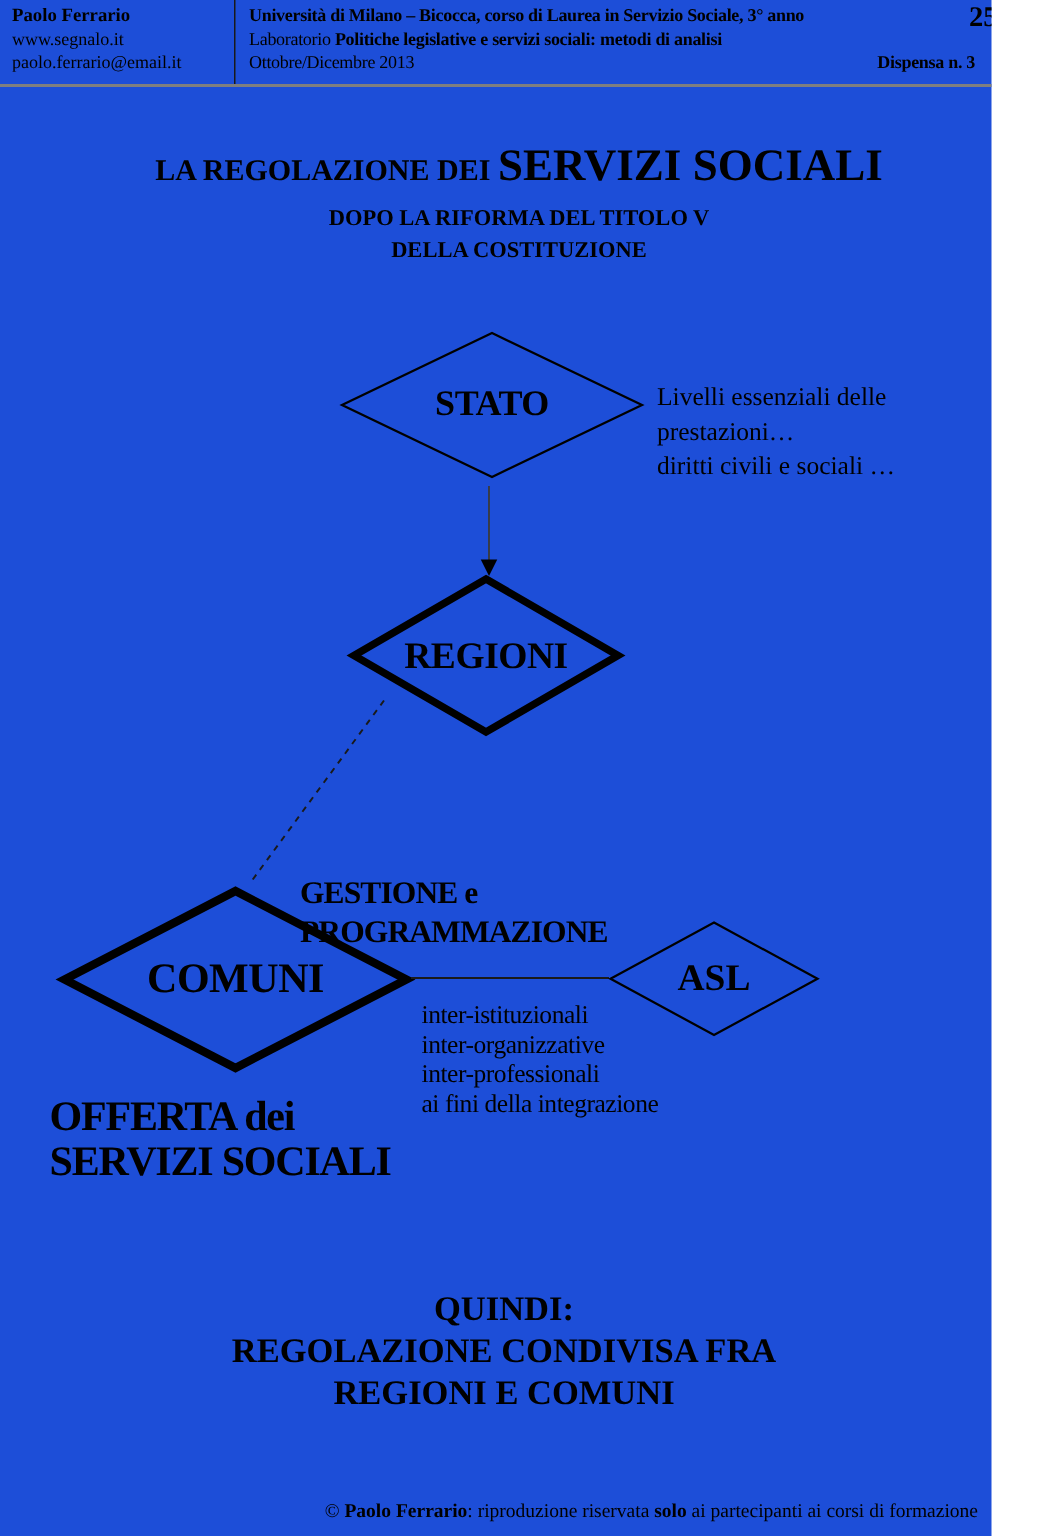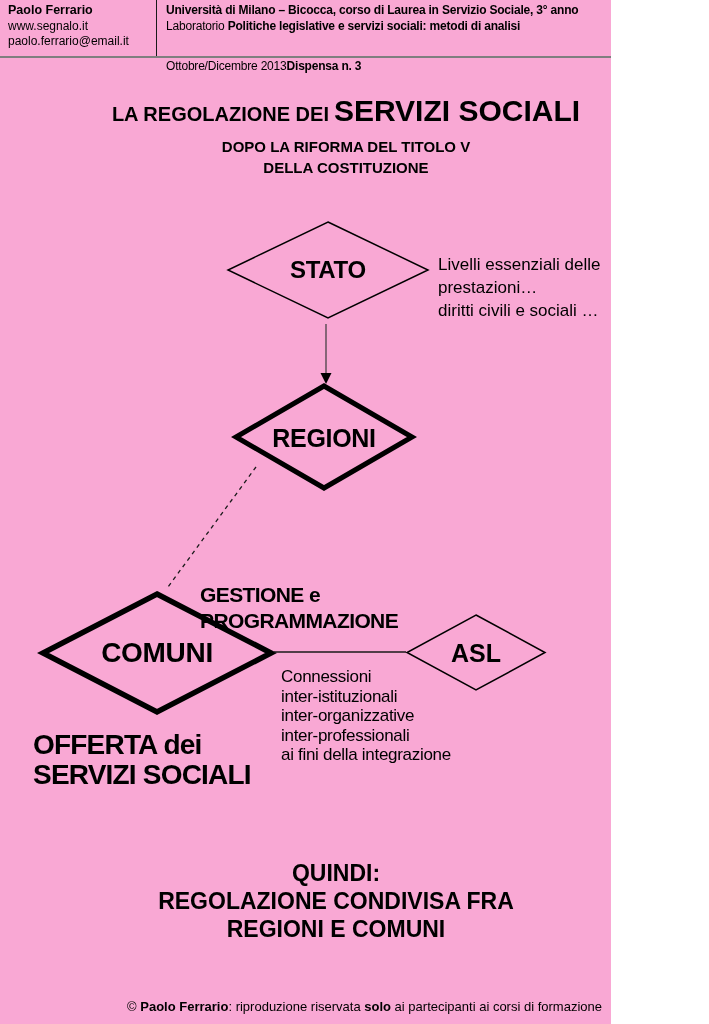--- a/index.html
+++ b/index.html
@@ -1,27 +1,27 @@
 <!DOCTYPE html>
 <html><head>
 <meta charset="utf-8">
 <style>
   html,body{margin:0;padding:0;background:#ffffff;}
-  .page{position:relative;width:611px;height:1024px;background:#f9a8d4;color:#000;
-        font-family:Liberation Sans, sans-serif;overflow:hidden;}
+  .page{position:relative;width:661px;height:1024px;background:#1d4ed8;color:#000;
+        font-family:Liberation Serif, serif;overflow:hidden;}
   .abs{position:absolute;}
   .b{font-weight:bold;}
   .nowrap{white-space:nowrap;}
 
   
   .hdr-left{left:8px;top:3px;font-size:12px;line-height:15.5px;}
   .hdr-left .name{font-size:12.5px;font-weight:bold;}
   .hdr-divider{left:156px;top:0;width:0;height:57px;border-left:1.5px solid #1a1a1a;}
   .hdr-right{left:166px;top:3px;width:484px;font-size:12px;line-height:15.5px;letter-spacing:-0.2px;}
-  .hdr-row3{display:flex;justify-content:flex-start;margin-top:25px;}
+  .hdr-row3{display:flex;justify-content:space-between;}
   .hdr-rule{left:0;top:56px;width:670px;height:2px;background:#7f7f7f;}
   .page-num{left:646px;top:1px;font-size:19px;font-weight:bold;}
 
   
   .title-block{left:346px;top:94px;transform:translateX(-50%);text-align:center;white-space:nowrap;}
   .title-line1{line-height:33px;}
   .title-lead{font-size:20px;font-weight:bold;margin-right:5px;text-align:center;}
   .title-main{font-size:30px;font-weight:bold;}
   .title-sub{font-size:15px;font-weight:bold;line-height:21px;}
   .title-sub.first{margin-top:4px;}
@@ -108,21 +108,20 @@
     <div>diritti civili e sociali …</div>
   </div>
 
 
   <div class="abs gestione">
     <div>GESTIONE e</div>
     <div>PROGRAMMAZIONE</div>
   </div>
 
   <div class="abs connessioni">
-    <div>Connessioni</div>
     <div>inter-istituzionali</div>
     <div>inter-organizzative</div>
     <div>inter-professionali</div>
     <div>ai fini della integrazione</div>
   </div>
 
   <div class="abs offerta">
     <div>OFFERTA dei</div>
     <div>SERVIZI SOCIALI</div>
   </div>

